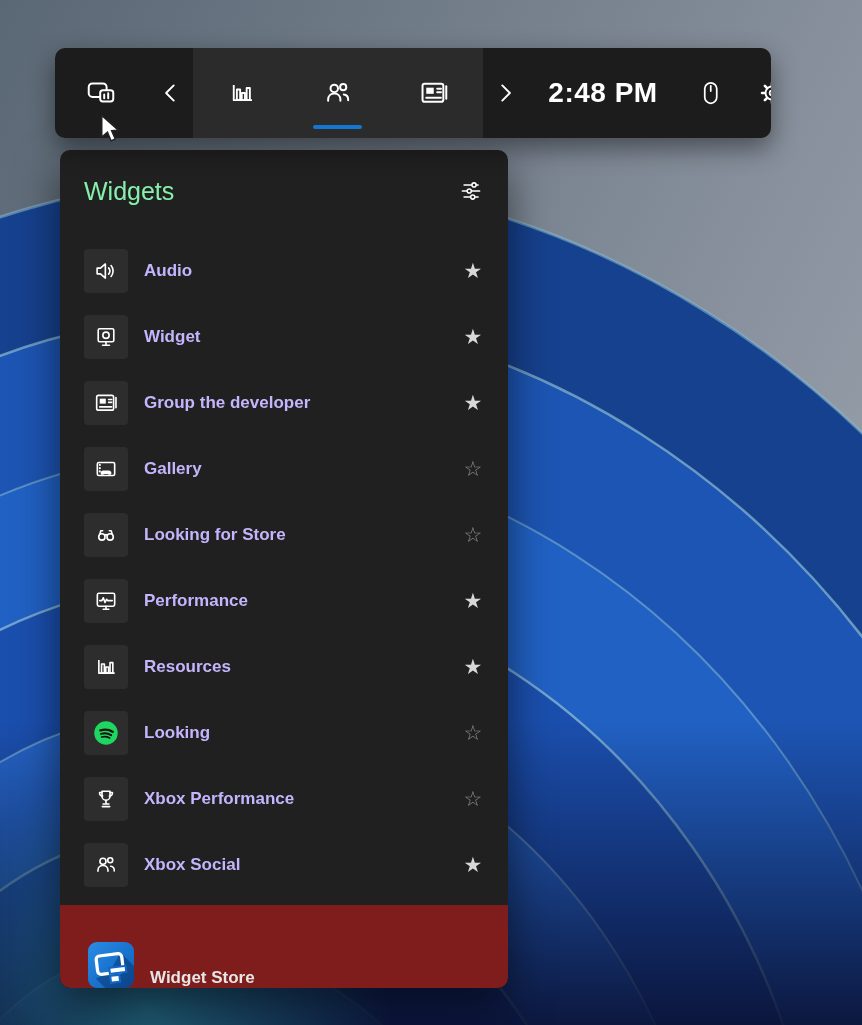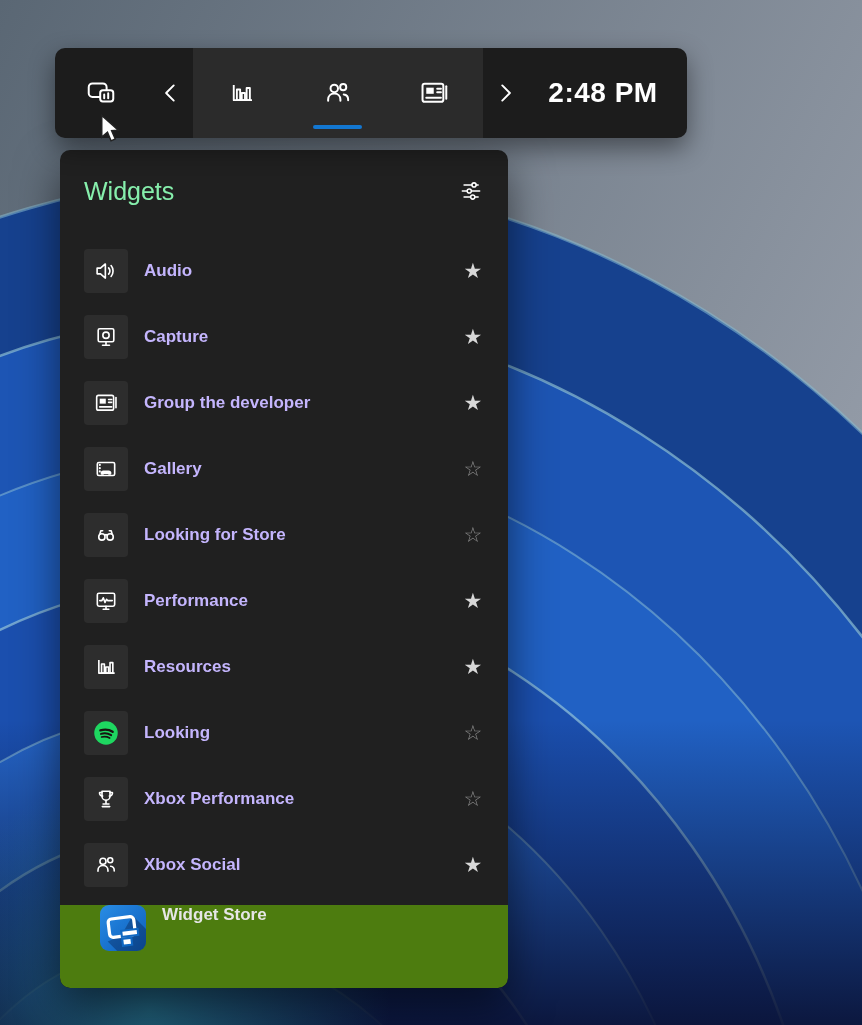--- a/index.html
+++ b/index.html
@@ -4,21 +4,21 @@
 <style>
   html,body{margin:0;padding:0;background:#333;}
   .screen{
     position:relative;width:862px;height:1025px;overflow:hidden;
     font-family:"Liberation Sans",sans-serif;color:#fff;
     -webkit-font-smoothing:antialiased;
   }
   .wallpaper{position:absolute;inset:0;z-index:0;}
   
   .gamebar{
-    position:absolute;left:55px;top:48px;width:632px;height:90px;
+    position:absolute;left:55px;top:48px;width:716px;height:90px;
     background:#1c1c1c;border-radius:10px;z-index:5;
     box-shadow:0 10px 26px rgba(0,0,0,.45);overflow:hidden;
   }
   .gamebar .mid-section{
     position:absolute;left:138px;top:0;width:290px;height:100%;
     background:#2b2b2b;
   }
   .bar-btn{
     position:absolute;top:0;width:44px;height:90px;
     display:flex;align-items:center;justify-content:center;
@@ -48,22 +48,22 @@
   .tile{
     width:44px;height:44px;border-radius:4px;background:#2d2d2d;flex:none;
     display:flex;align-items:center;justify-content:center;
   }
   .row-label{margin-left:16px;font-size:17px;font-weight:600;color:#c4b5fd;}
   .star{margin-left:auto;width:30px;text-align:center;font-size:21px;line-height:44px;margin-right:2px;}
   .star-filled{color:#d8d8d8;}
   .star-outline{color:#8d8d8d;}
   
   .store-row{
-    position:absolute;left:0;right:0;bottom:0;height:83px;background:#4d7c0f;
-    display:flex;align-items:flex-start;padding-left:40px;box-sizing:border-box;
+    position:absolute;left:0;right:0;bottom:0;height:83px;background:#7f1d1d;
+    display:flex;align-items:flex-end;padding-left:28px;box-sizing:border-box;
     border-radius:0 0 10px 10px;
   }
   .store-tile{
     width:46px;height:46px;border-radius:9px;flex:none;position:relative;overflow:hidden;
     background:linear-gradient(135deg,#2a8de4 0%,#1b76d2 45%,#0f5fb6 100%);
   }
   .store-tile svg{position:absolute;left:0;top:0;}
   .store-label{margin-left:16px;font-size:17px;font-weight:600;color:#e6e6e6;}
   
   .cursor{position:absolute;left:97px;top:114px;z-index:9;}
@@ -202,21 +202,21 @@
       </div>
 
       <div class="widget-row">
         <div class="tile">
           <svg width="26" height="26" viewBox="0 0 24 24" fill="none" stroke="#fff" stroke-width="1.5" stroke-linecap="round" stroke-linejoin="round">
             <rect x="4.8" y="4.4" width="14.4" height="12" rx="1.4"></rect>
             <circle cx="12" cy="10.4" r="2.9"></circle>
             <path d="M12 16.4 v2.4 M8.8 19.6 h6.4"></path>
           </svg>
         </div>
-        <span class="row-label">Capture</span>
+        <span class="row-label">Widget</span>
         <span class="star star-filled">★</span>
       </div>
 
       <div class="widget-row">
         <div class="tile">
           <svg width="26" height="26" viewBox="0 0 24 24" fill="none" stroke="#fff" stroke-width="1.5" stroke-linecap="round" stroke-linejoin="round">
             <rect x="3.4" y="5" width="15.6" height="13.6" rx="1.6"></rect>
             <path d="M21.2 7 v9.4"></path>
             <rect x="6.2" y="8" width="5.6" height="4.6" fill="#fff" stroke="none"></rect>
             <path d="M14.4 8.8 h2.8 M14.4 11.4 h2.8 M6.2 15.6 h11"></path>

